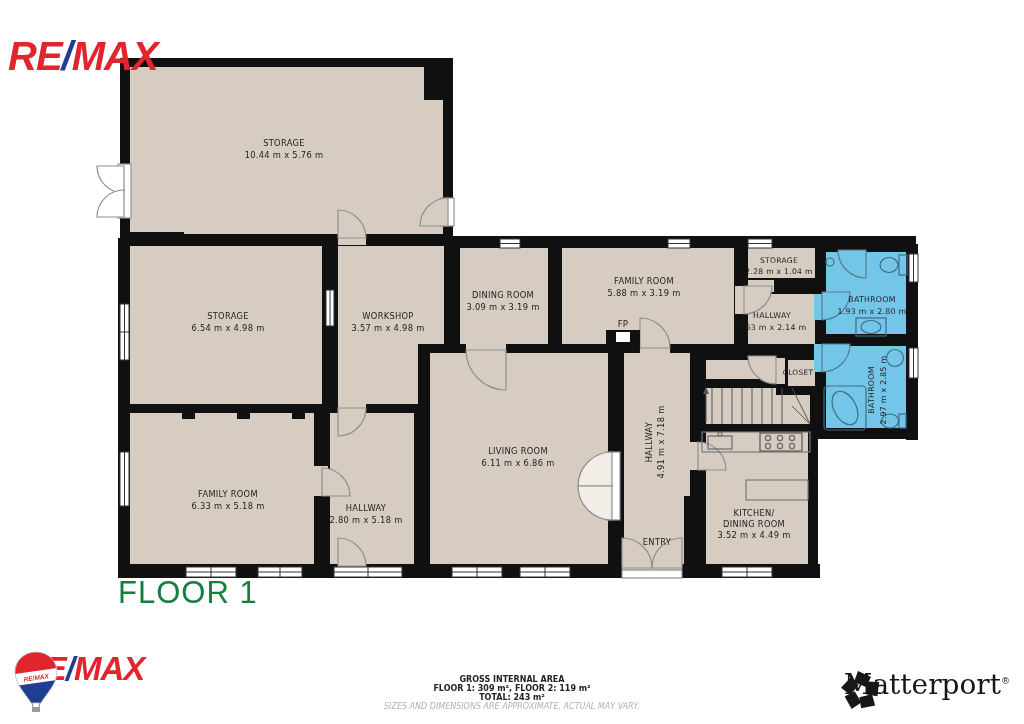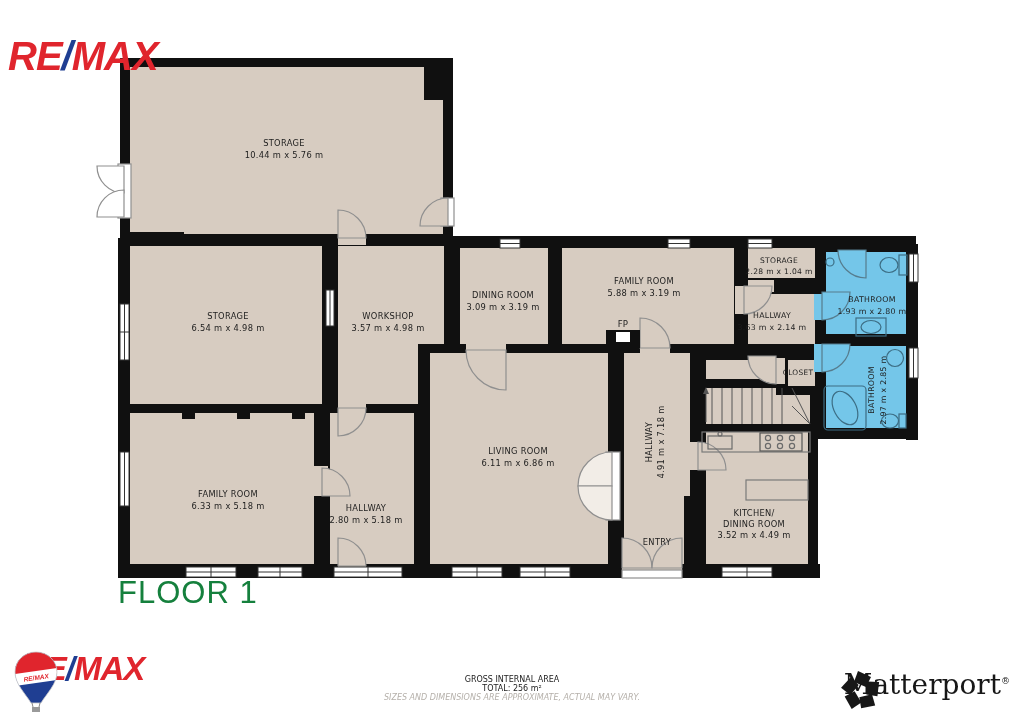--- a/index.html
+++ b/index.html
@@ -6,21 +6,21 @@
   .stage{position:relative;width:1024px;height:724px;background:#fff;overflow:hidden;
          font-family:"DejaVu Sans",sans-serif;}
   svg{position:absolute;left:0;top:0;}
   .remax-top{position:absolute;left:8px;top:34px;font-family:"Liberation Sans",sans-serif;
     font-weight:bold;font-style:italic;font-size:40px;letter-spacing:-1px;white-space:nowrap;}
   .remax-top .red{color:#E0252D;} .remax-top .blue{color:#1F3E92;}
   .floor-label{position:absolute;left:118px;top:575px;font-family:"Liberation Sans",sans-serif;
     font-size:31px;color:#15803d;letter-spacing:1px;}
   .footer-center{position:absolute;left:0;right:0;top:675px;text-align:center;
     font-size:8px;line-height:9px;color:#222;}
-  .footer-center .b{font-weight:normal;}
+  .footer-center .b{font-weight:bold;}
   .footer-center .gray{color:#B5B0AA;font-style:italic;}
   .remax-bottom{position:absolute;left:12px;top:650px;display:flex;align-items:center;}
   .remax-bottom .wordmark{font-family:"Liberation Sans",sans-serif;font-weight:bold;font-style:italic;
     font-size:33px;letter-spacing:-1px;margin-left:10px;white-space:nowrap;}
   .remax-bottom .red{color:#E0252D;} .remax-bottom .blue{color:#1F3E92;}
   .matterport{position:absolute;right:14px;top:668px;display:flex;align-items:center;}
   .matterport .mname{font-family:"DejaVu Serif",serif;font-size:28px;color:#171717;margin-left:6px;}
   .matterport sup{font-size:9px;}
 </style>
 </head>
@@ -283,21 +283,22 @@
     <text x="623" y="327" font-size="8.6"><tspan>FP</tspan></text>
   </g>
 </svg>
 
 <div class="remax-top"><span class="red">RE</span><span class="blue">/</span><span class="red">MAX</span></div>
 
 <div class="floor-label">FLOOR 1</div>
 
 <div class="footer-center">
   <div class="b">GROSS INTERNAL AREA</div>
-  <div class="b">TOTAL: 256 m²</div>
+  <div class="b">FLOOR 1: 309 m², FLOOR 2: 119 m²</div>
+  <div class="b">TOTAL: 243 m²</div>
   <div class="gray">SIZES AND DIMENSIONS ARE APPROXIMATE, ACTUAL MAY VARY.</div>
 </div>
 
 <div class="remax-bottom">
   <svg width="48" height="64" viewBox="0 0 48 64">
     <defs>
           <clipPath id="balloonClip">
             <path d="M24,2 C12,2 3,11 3,22 C3,34 13,43 19,53 L29,53 C35,43 45,34 45,22 C45,11 36,2 24,2 Z"></path>
           </clipPath>
         </defs>

